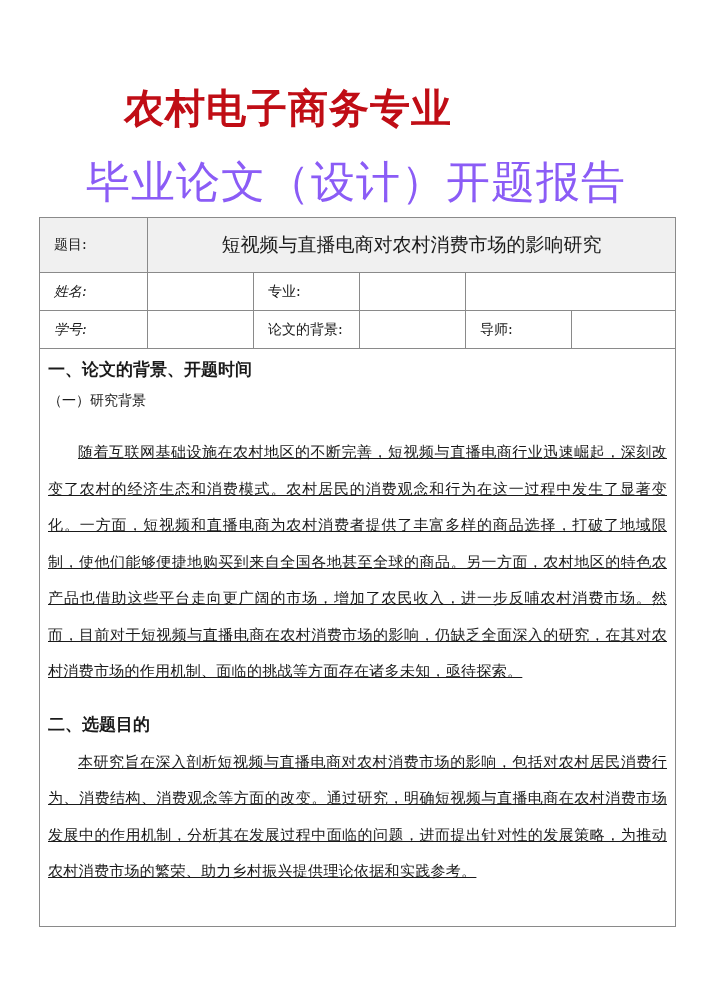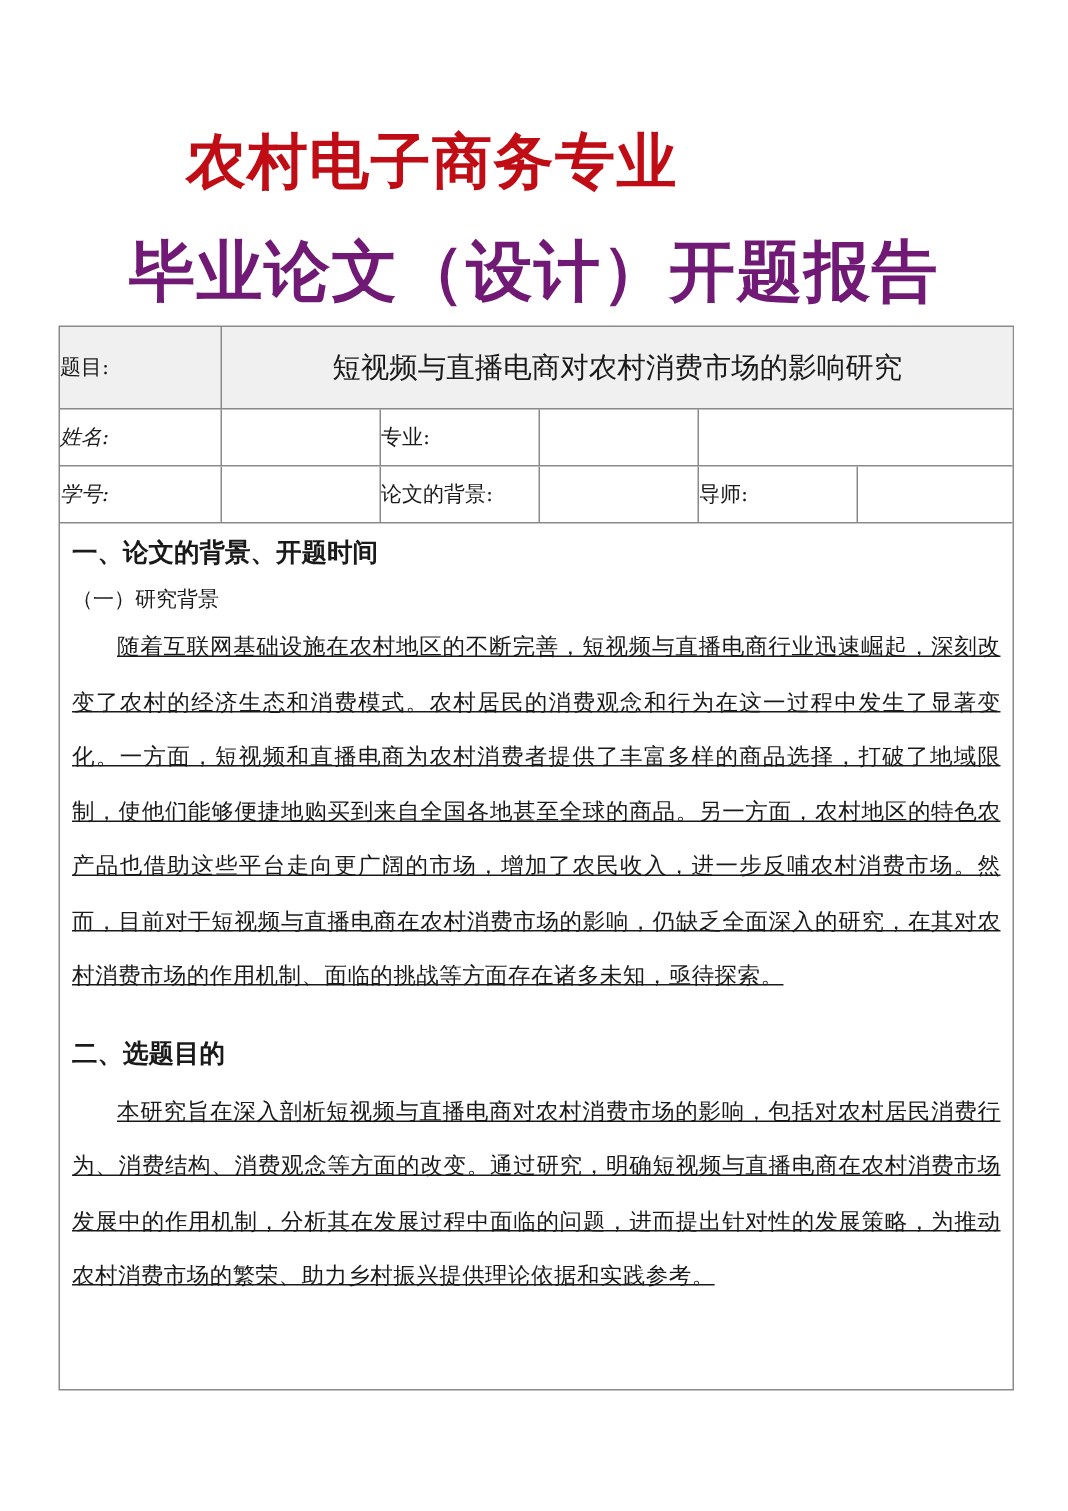--- a/index.html
+++ b/index.html
@@ -1,32 +1,32 @@
 <!DOCTYPE html>
 <html><head>
 <meta charset="utf-8">
 <style>
   html,body{margin:0;padding:0;background:#fff;}
   body{width:712px;height:1007px;position:relative;overflow:hidden;font-family:"DejaVu Serif","Liberation Serif",serif;color:#1a1a1a;}
   .t1{position:absolute;top:80px;left:0;width:576px;text-align:center;font-family:"DejaVu Sans","Liberation Sans",sans-serif;font-weight:bold;font-size:40px;color:#c00d15;letter-spacing:1px;line-height:56px;}
-  .t2{position:absolute;top:152px;left:0;width:712px;text-align:center;font-family:"DejaVu Sans","Liberation Sans",sans-serif;font-weight:bold;font-size:44px;color:#701a75;letter-spacing:1px;line-height:60px;}
+  .t2{position:absolute;top:152px;left:0;width:712px;text-align:center;font-family:"DejaVu Sans","Liberation Sans",sans-serif;font-weight:normal;font-size:44px;color:#8b5cf6;letter-spacing:1px;line-height:60px;}
   .tbl{position:absolute;left:39px;top:217px;width:637px;border:1px solid #8a8a8a;box-sizing:border-box;}
   .row{display:flex;border-bottom:1px solid #8a8a8a;box-sizing:border-box;}
   .row.title{height:55px;background:#f0f0f0;}
   .row.info{height:38px;}
-  .cell{border-right:1px solid #8a8a8a;box-sizing:border-box;display:flex;align-items:center;padding-left:0;font-size:14px;}
+  .cell{border-right:1px solid #8a8a8a;box-sizing:border-box;display:flex;align-items:center;padding-left:14px;font-size:14px;}
   .cell:last-child{border-right:none;}
   .title .c0{width:108px;font-size:14px;}
   .title .c1{flex:1;justify-content:center;font-size:19px;padding-left:0;font-family:Liberation Mono, monospace;}
   .info .c{width:106px;}
   .info .c:nth-child(1){width:108px;font-style:italic;}
   .info .c:last-child{flex:1;}
   .body{padding:6px 8px 0 8px;height:577px;box-sizing:border-box;}
   .h1{font-size:17px;font-weight:bold;font-family:"DejaVu Sans","Liberation Sans",sans-serif;line-height:24px;margin:2px 0 8px 0;}
-  .h2{font-size:14px;line-height:22px;margin:0 0 2px 0;}
+  .h2{font-size:14px;line-height:22px;margin:0 0 23px 0;}
   .p{font-size:15px;line-height:36.5px;text-indent:2em;text-align:justify;margin:0;letter-spacing:0.3px;text-decoration:underline;}
   .gap{height:20px;}
 </style>
 </head>
 <body>
 
 <div class="t1">农村电子商务专业</div>
 <div class="t2">毕业论文（设计）开题报告</div>
 
 <div class="tbl">

